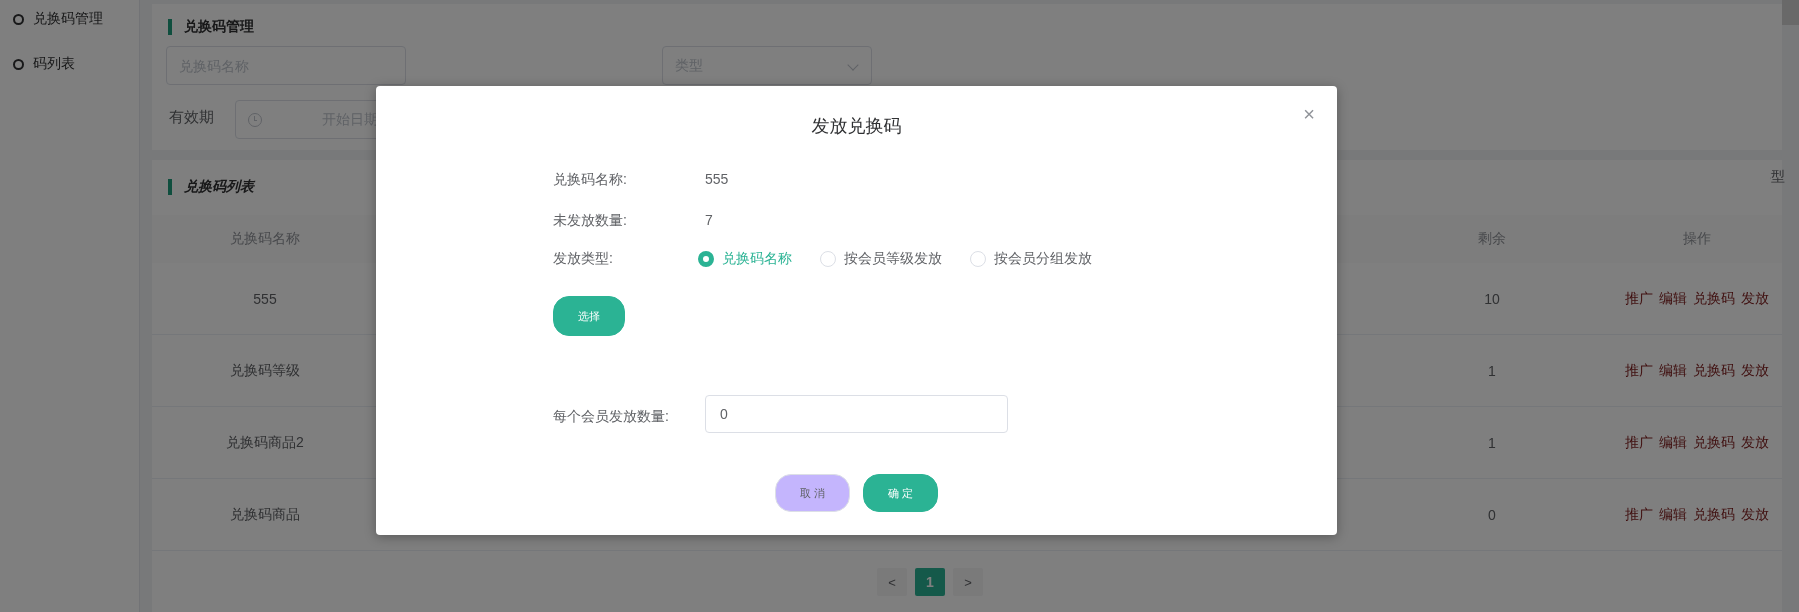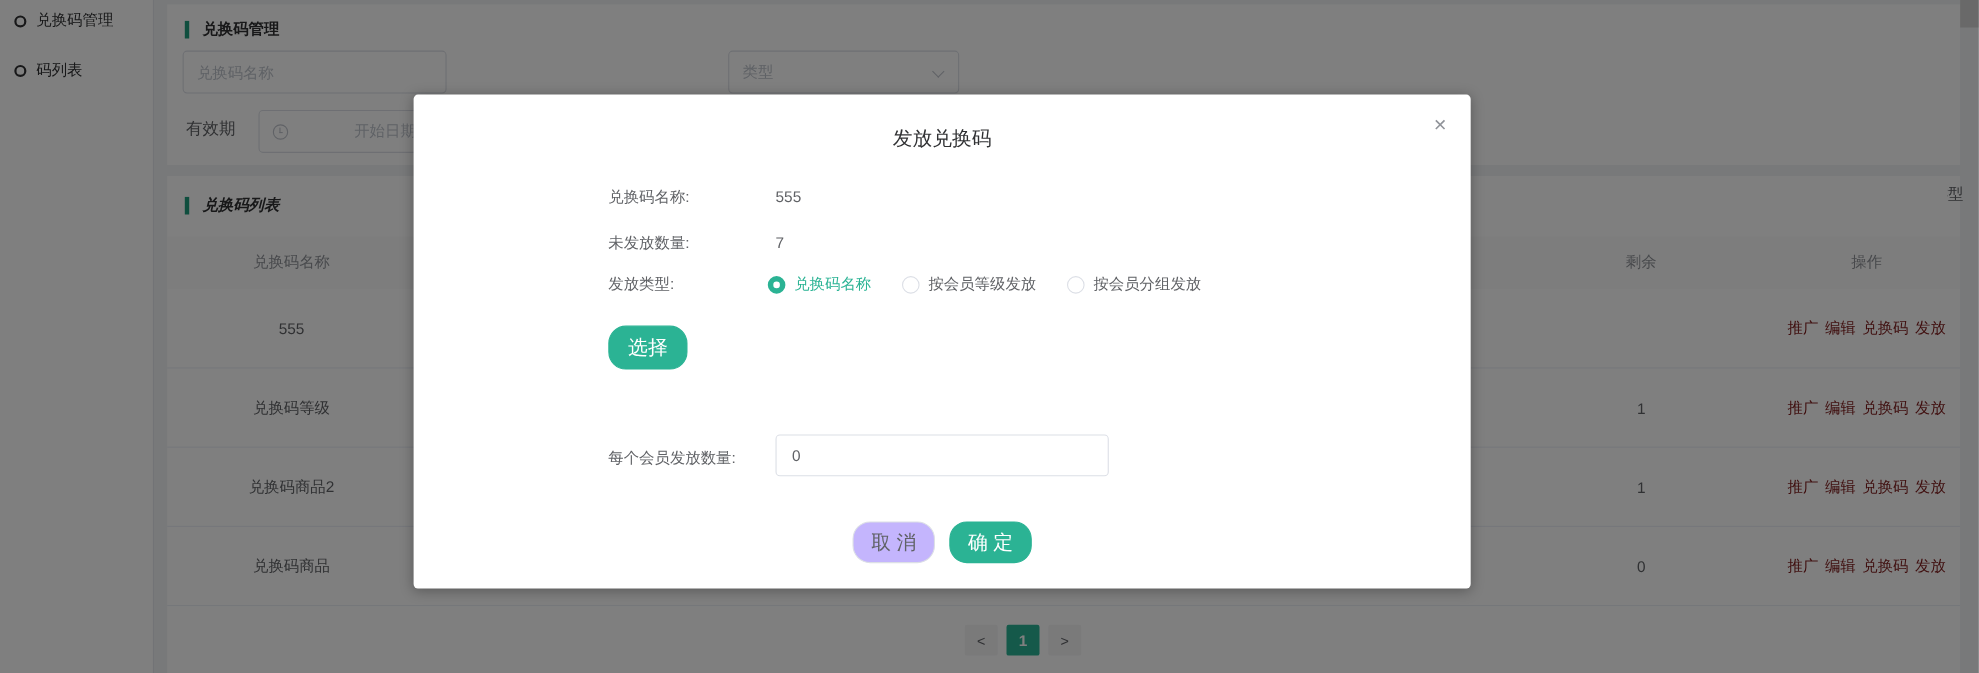--- a/index.html
+++ b/index.html
@@ -78,21 +78,21 @@
   .m-label { position:absolute; left:177px; color:#606266; }
   .m-value { position:absolute; left:329px; color:#606266; }
   .radio-group { position:absolute; left:322px; top:164px; display:flex; gap:28px; }
   .radio-opt { display:flex; align-items:center; gap:8px; cursor:pointer; }
   .rdot { width:16px; height:16px; border-radius:50%; background:#fff;
     border:1px solid #dcdfe6; flex:0 0 auto; }
   .rdot.on { border:5px solid #2bb394; }
   .rlabel { color:#606266; }
   .rlabel.on { color:#2bb394; }
   .btn { display:flex; align-items:center; justify-content:center;
-    border-radius:16px; cursor:pointer; font-size:18px; }
+    border-radius:16px; cursor:pointer; font-size:11px; }
   .btn-green { background:#2bb394; color:#fff; border:1px solid #2bb394; }
   .btn-plain { background:#c4b5fd; color:#606266; border:1px solid #dcdfe6; }
   .m-select { position:absolute; left:177px; top:210px; width:72px; height:40px; }
   .qty-label { top:322px; }
   .qty-input { position:absolute; left:329px; top:309px; width:303px; height:38px;
     border:1px solid #dcdfe6; border-radius:4px; padding:0 14px; font-size:14px;
     color:#606266; outline:none; font-family:inherit; }
   .m-footer { position:absolute; left:0; top:388px; width:100%; display:flex;
     justify-content:center; gap:13px; }
   .m-footer .btn { width:75px; height:38px; }
@@ -144,20 +144,21 @@
   </div>
 
   <div class="thead">
     <div class="cell c-name">兑换码名称</div>
     <div class="cell c-rem">剩余</div>
     <div class="cell c-act">操作</div>
   </div>
 
   <div class="trow" style="top:103px;">
     <div class="cell c-name">555</div>
+    <div class="cell c-rem">10</div>
     <div class="cell c-act">
       <a class="alink">推广</a>
       <a class="alink">编辑</a>
       <a class="alink">兑换码</a>
       <a class="alink">发放</a>
     </div>
   </div>
 
   <div class="trow" style="top:175px;">
     <div class="cell c-name">兑换码等级</div>

